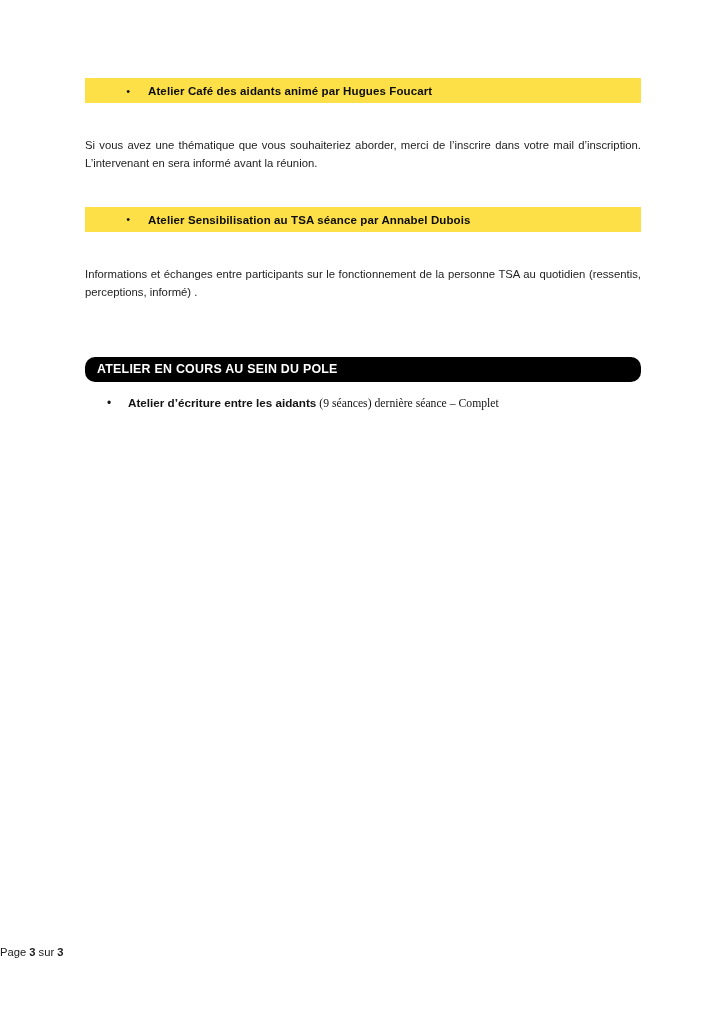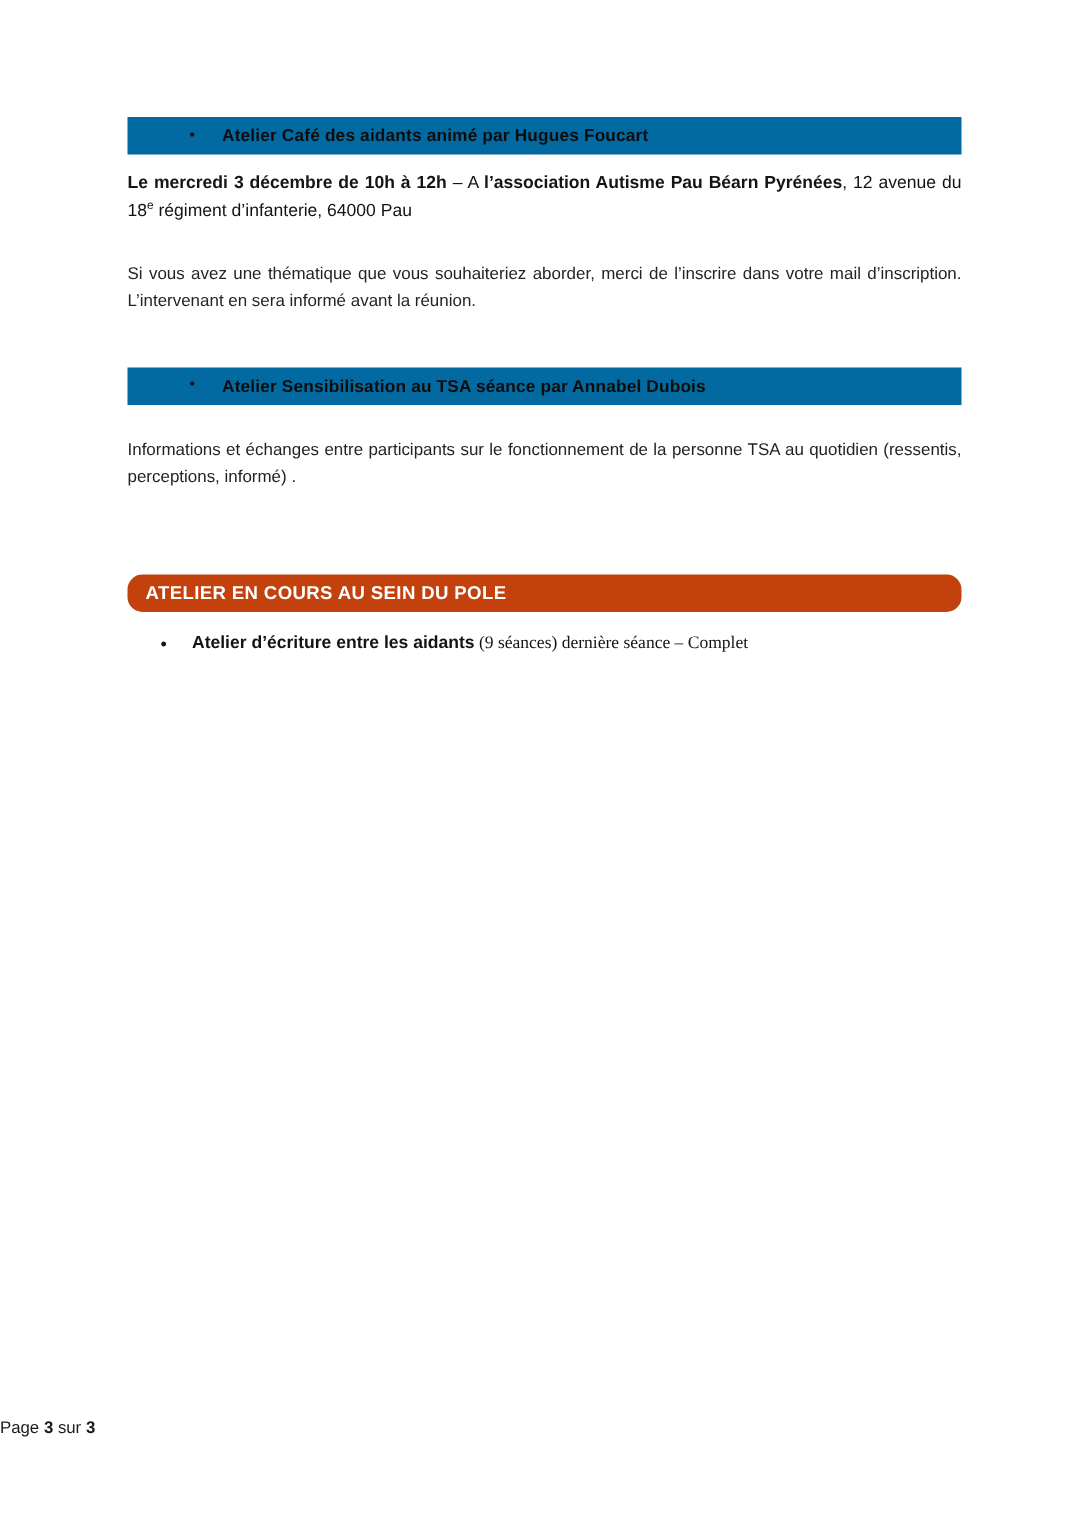--- a/index.html
+++ b/index.html
@@ -22,23 +22,23 @@
   }
   .content {
     position: absolute;
     left: 85px;
     top: 78px;
     width: 556px;
   }
 
   
   .hl-row {
-    background: #0369a1;
+    background: #fde047;
     padding: 3px 0 4px 0;
-    margin: 0 0 9px 0;
+    margin: 0 0 21px 0;
     width: 556px;
   }
   .hl-row .bullet {
     display: inline-block;
     width: 45px;
     text-align: right;
     padding-right: 18px;
     font-size: 11px;
     vertical-align: middle;
     color: #111;
@@ -67,21 +67,21 @@
   }
   .b { font-weight: bold; }
   .spacer-12 { height: 12px; }
   .spacer-22 { height: 22px; }
   .spacer-30 { height: 30px; }
 
   sup { font-size: 0.68em; vertical-align: super; line-height: 0; }
 
   
   .banner {
-    background: #c2410c;
+    background: #000000;
     color: #ffffff;
     font-size: 12.4px;
     font-weight: bold;
     letter-spacing: 0.02em;
     padding: 5px 0 6px 12px;
     width: 544px;
     margin: 0 0 12px 0;
     border-radius: 10px;
   }
 
@@ -123,21 +123,20 @@
 </head>
 <body>
 
 <div class="page">
   <div class="content">
 
     <div class="hl-row">
       <span class="bullet">•</span><span class="hl-text">Atelier Café des aidants animé par Hugues Foucart</span>
     </div>
 
-    <p class="para lead"><span class="b">Le mercredi 3 décembre de 10h à 12h</span><span> – A </span><span class="b">l’association Autisme Pau Béarn Pyrénées</span><span>, 12 avenue du 18</span><sup>e</sup><span> régiment d’infanterie, 64000 Pau</span></p>
 
     <div class="spacer-12"></div>
 
     <p class="para small">Si vous avez une thématique que vous souhaiteriez aborder, merci de l’inscrire dans votre mail d’inscription. L’intervenant en sera informé avant la réunion.</p>
 
     <div class="spacer-30"></div>
 
     <div class="hl-row">
       <span class="bullet">•</span><span class="hl-text">Atelier Sensibilisation au TSA séance par Annabel Dubois</span>
     </div>

